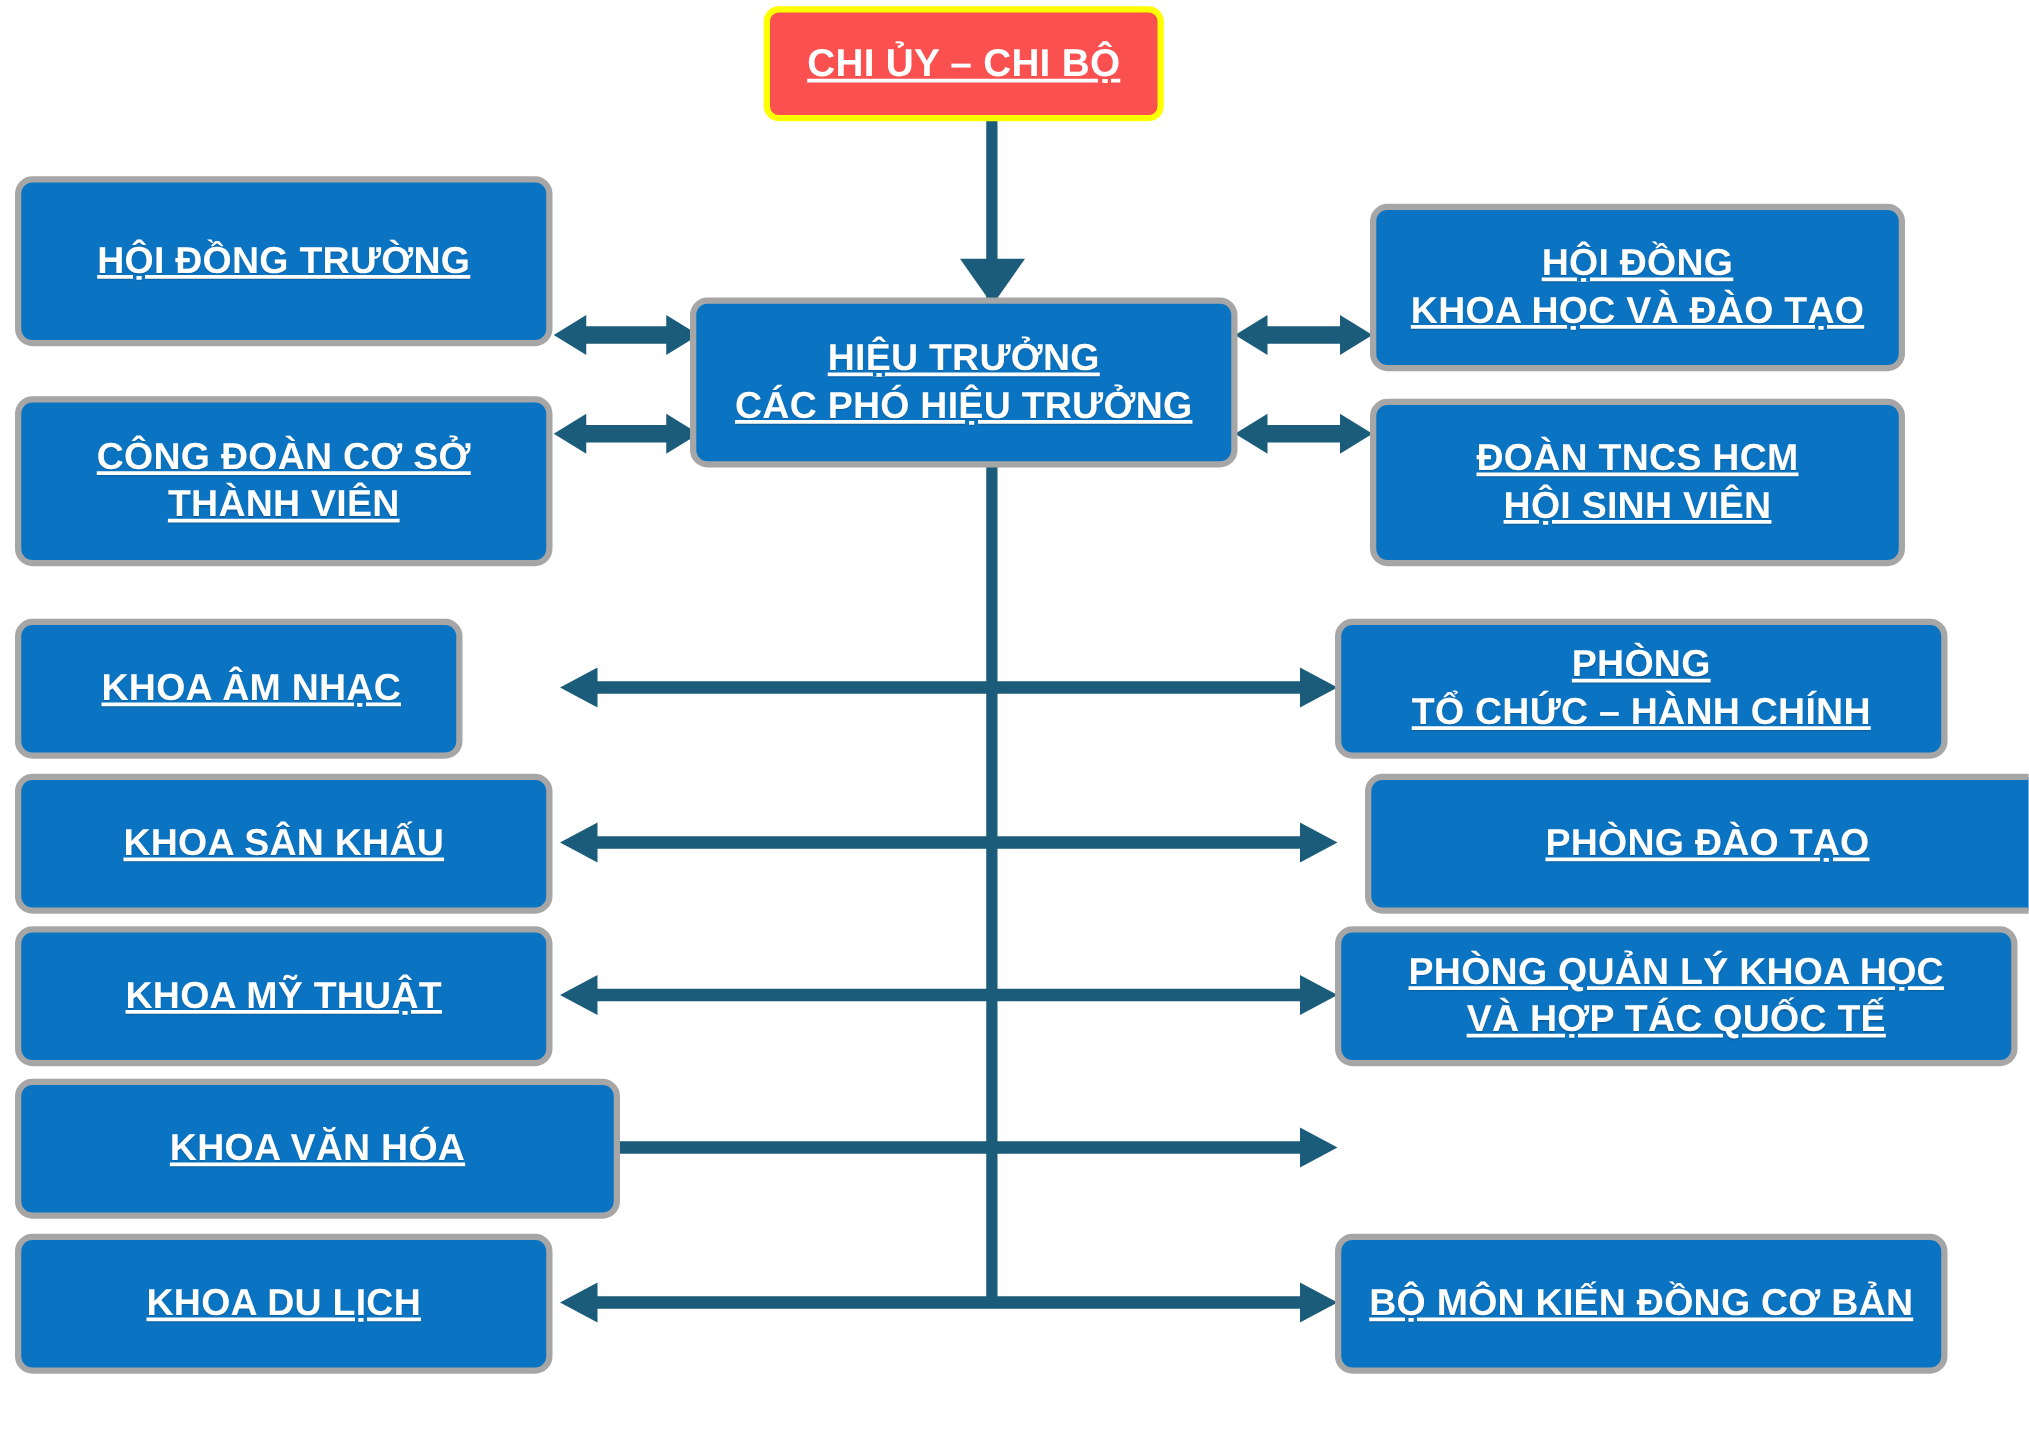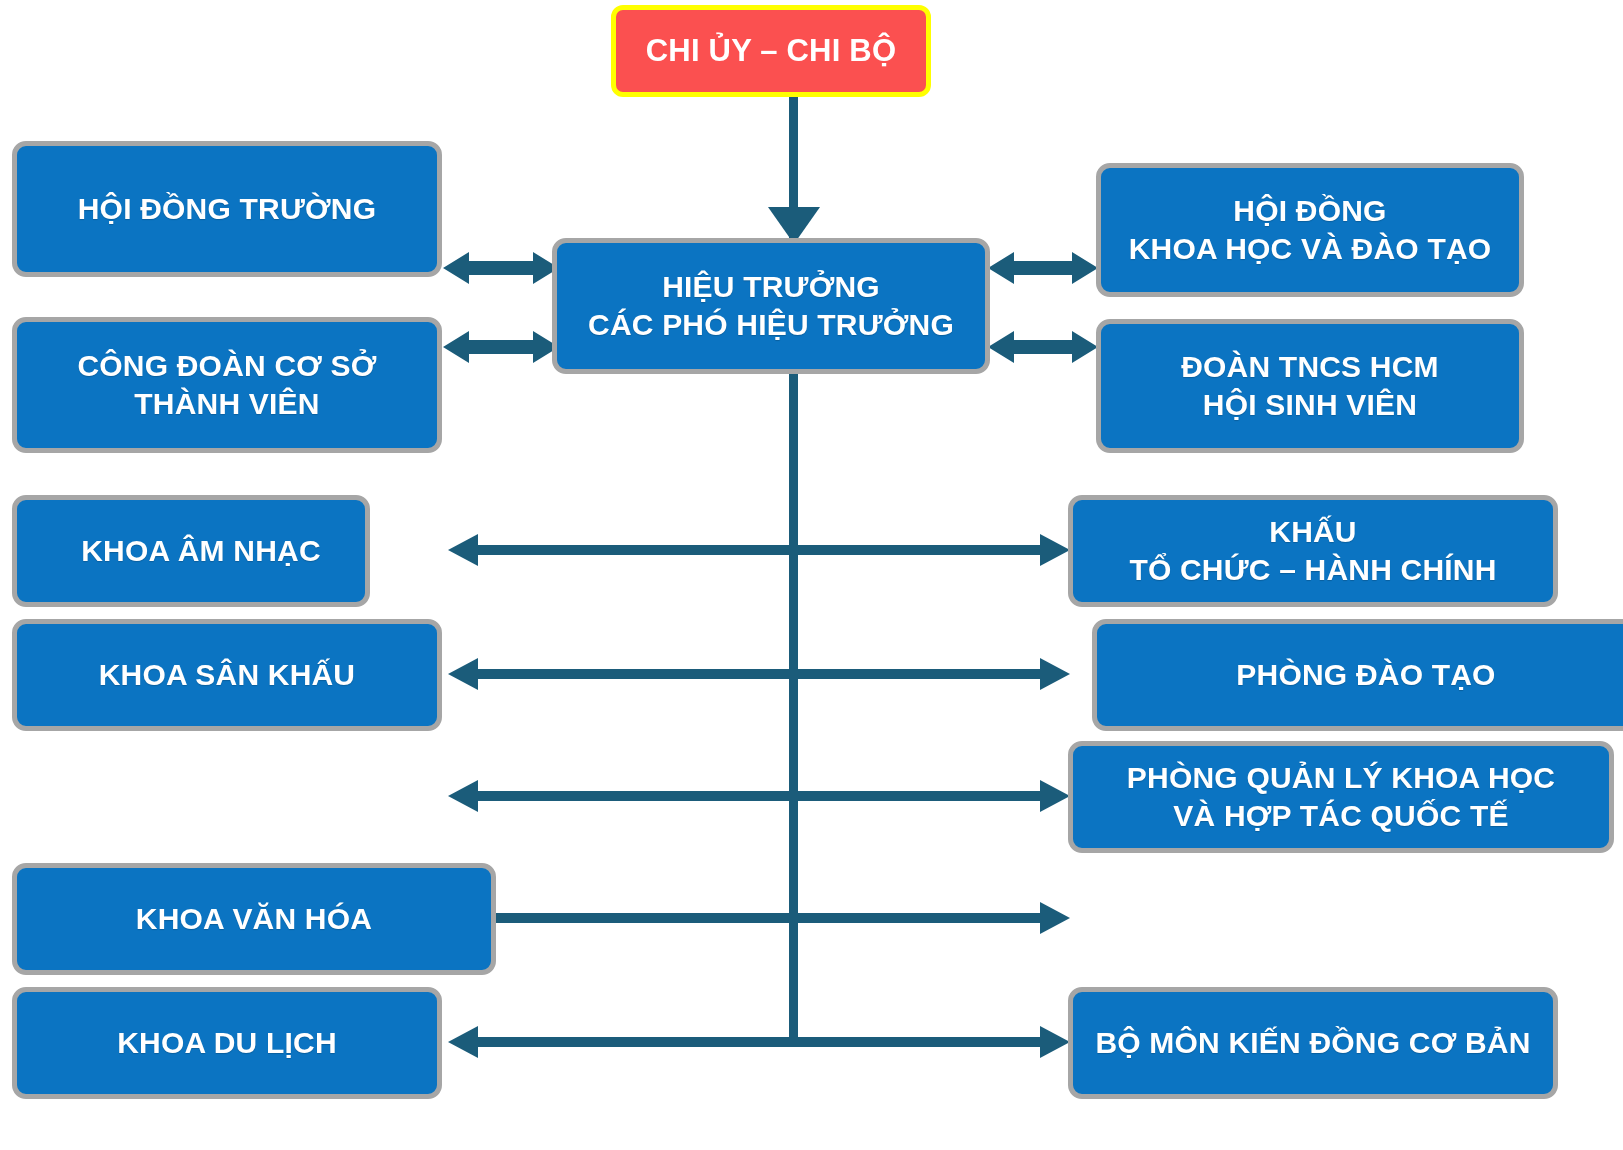--- a/index.html
+++ b/index.html
@@ -25,20 +25,21 @@
     border-radius: 14px;
     display: flex;
     align-items: center;
     justify-content: flex-end;
     text-align: center;
     color: #ffffff;
     font-weight: bold;
     letter-spacing: 0.2px;
     line-height: 1.28;
     z-index: 5;
+    text-decoration: underline;
   }
   .node .label {
     display: block;
     width: 100%;
     padding: 0 10px;
     box-sizing: border-box;
     white-space: pre-line;
   }
 
   .node.blue {
@@ -157,29 +158,32 @@
     <span class="label">ĐOÀN TNCS HCM
 HỘI SINH VIÊN</span>
   </div>
 
   <div class="node blue" style="left:12px; top:495px; width:358px; height:112px;padding-left:20px;">
     <span class="label">KHOA ÂM NHẠC</span>
   </div>
   <div class="node blue" style="left:12px; top:619px; width:430px; height:112px;">
     <span class="label">KHOA SÂN KHẤU</span>
   </div>
+  <div class="node blue" style="left:12px; top:741px; width:430px; height:112px;">
+    <span class="label">KHOA MỸ THUẬT</span>
+  </div>
   <div class="node blue" style="left:12px; top:863px; width:484px; height:112px;">
     <span class="label">KHOA VĂN HÓA</span>
   </div>
   <div class="node blue" style="left:12px; top:987px; width:430px; height:112px;">
     <span class="label">KHOA DU LỊCH</span>
   </div>
 
   <div class="node blue" style="left:1068px; top:495px; width:490px; height:112px;">
-    <span class="label">KHẤU
+    <span class="label">PHÒNG
 TỔ CHỨC – HÀNH CHÍNH</span>
   </div>
   <div class="node blue" style="left:1068px; top:619px; width:548px; height:112px;margin-left:24px;">
     <span class="label">PHÒNG ĐÀO TẠO</span>
   </div>
   <div class="node blue" style="left:1068px; top:741px; width:546px; height:112px;">
     <span class="label">PHÒNG QUẢN LÝ KHOA HỌC
 VÀ HỢP TÁC QUỐC TẾ</span>
   </div>
   <div class="node blue" style="left:1068px; top:987px; width:490px; height:112px;">

